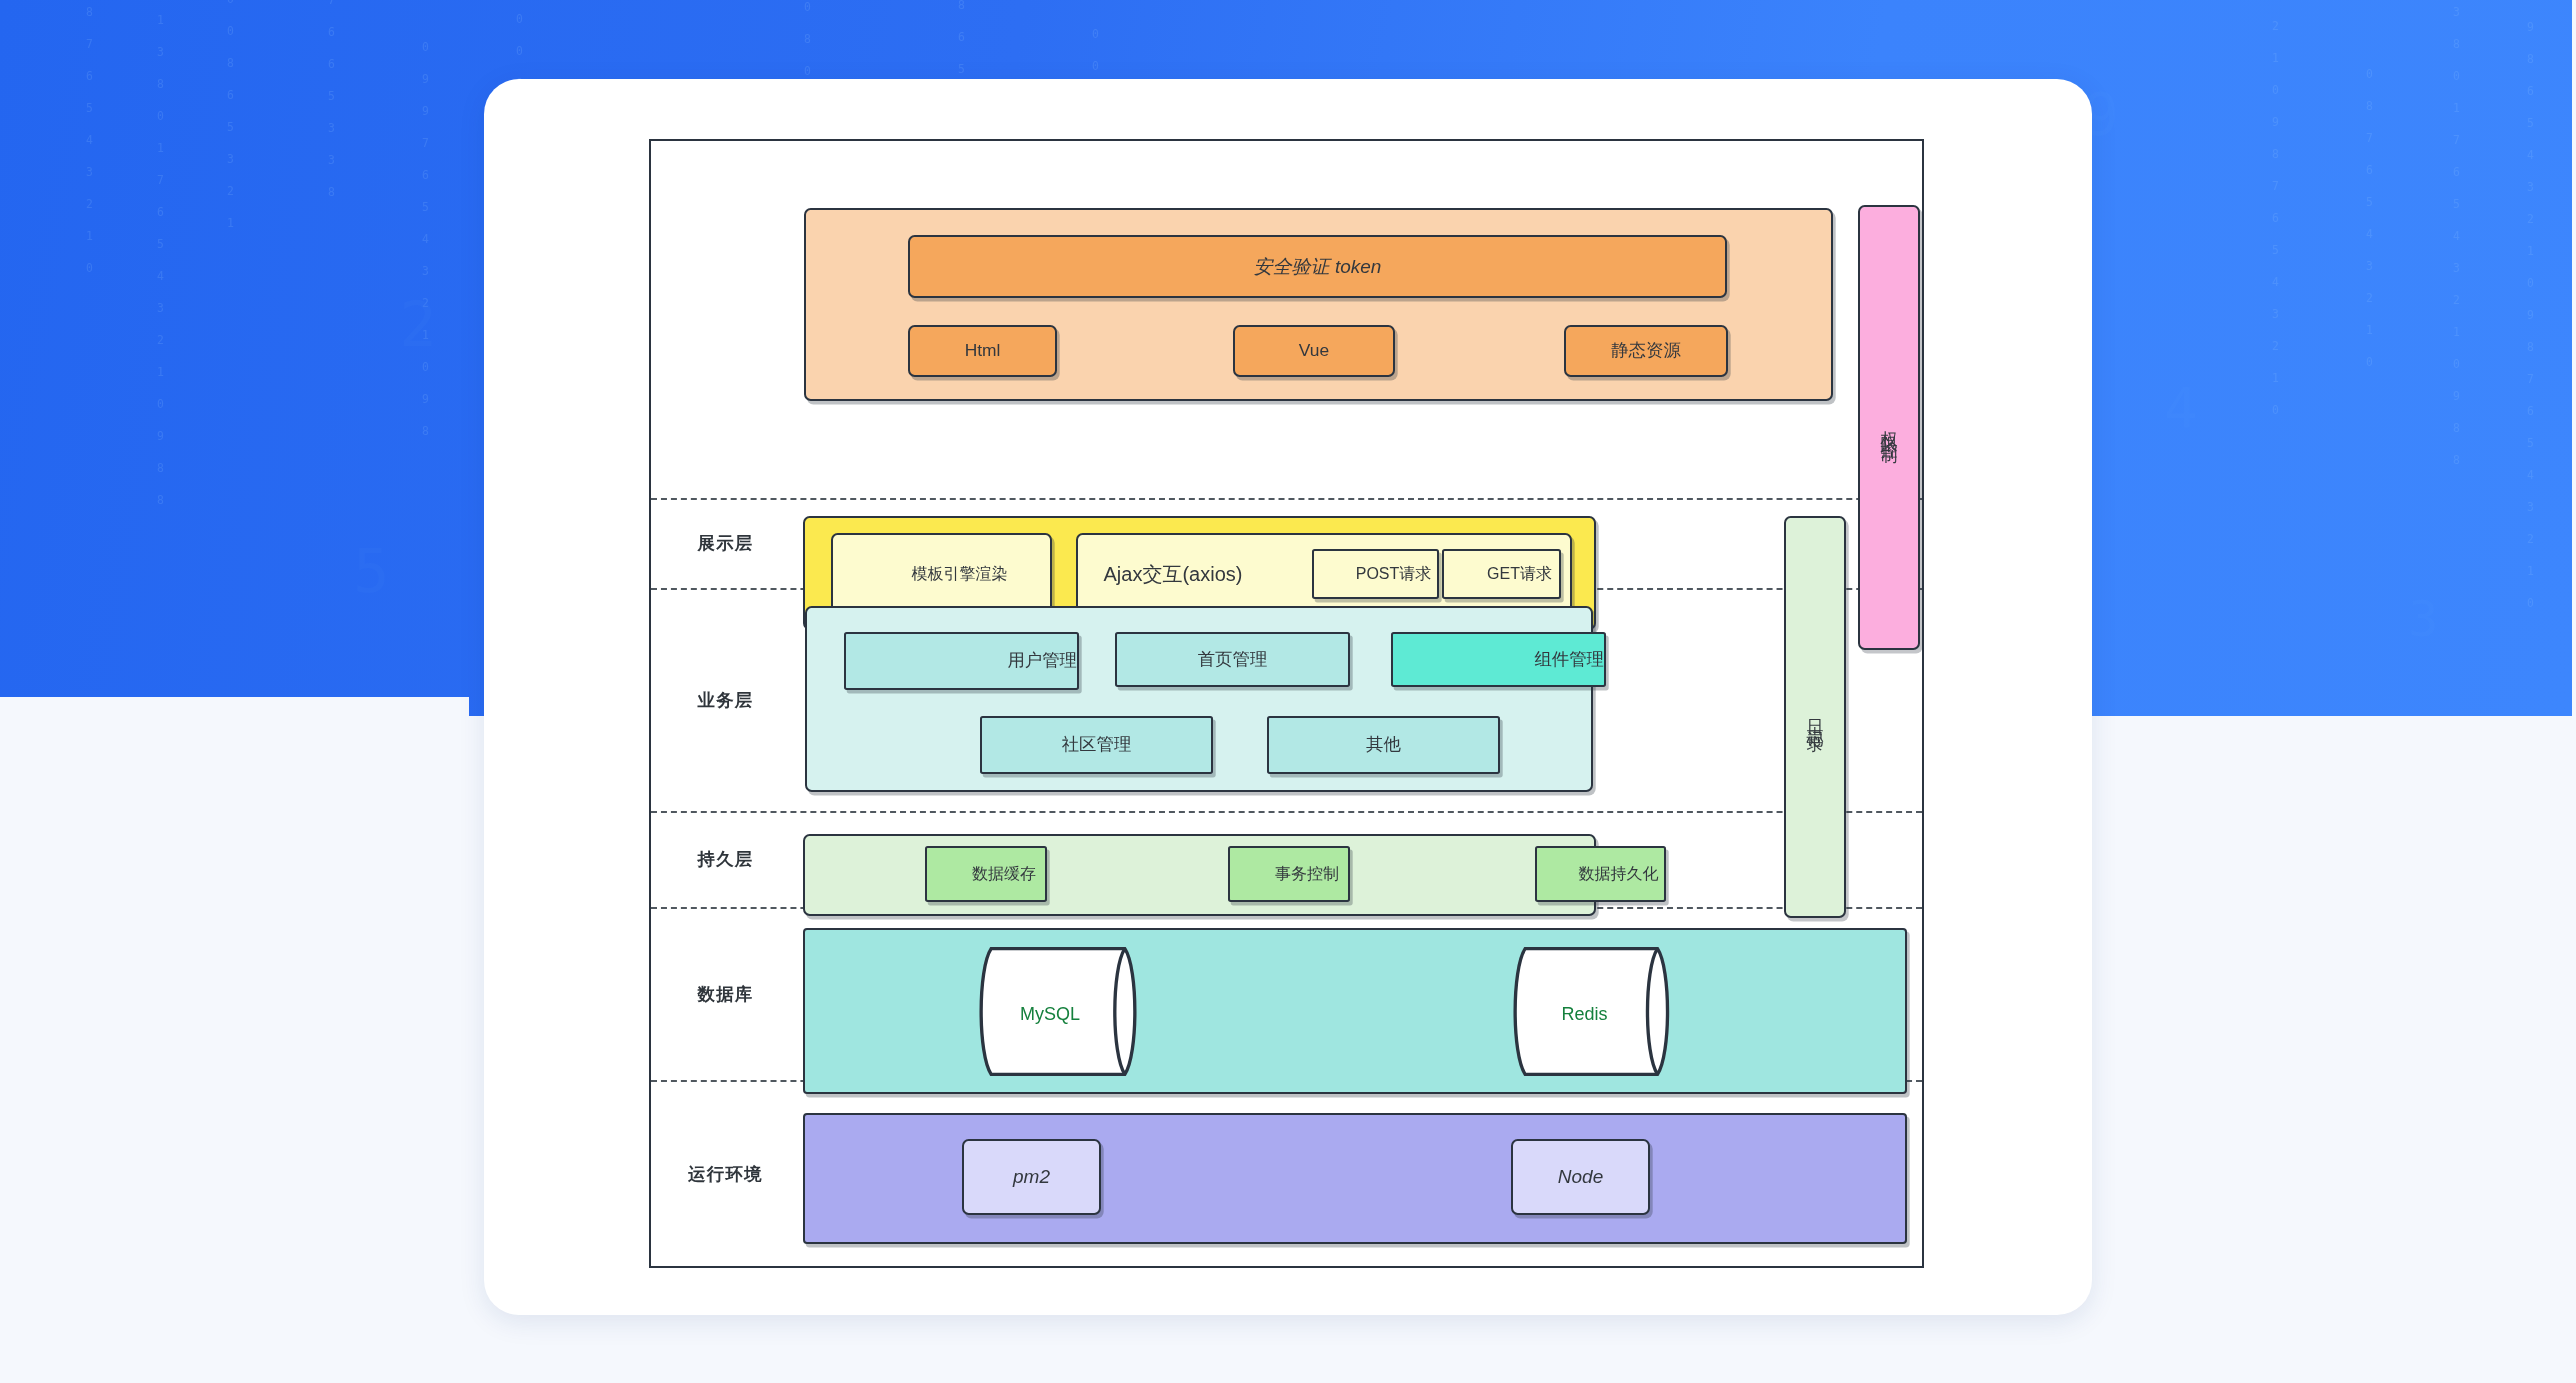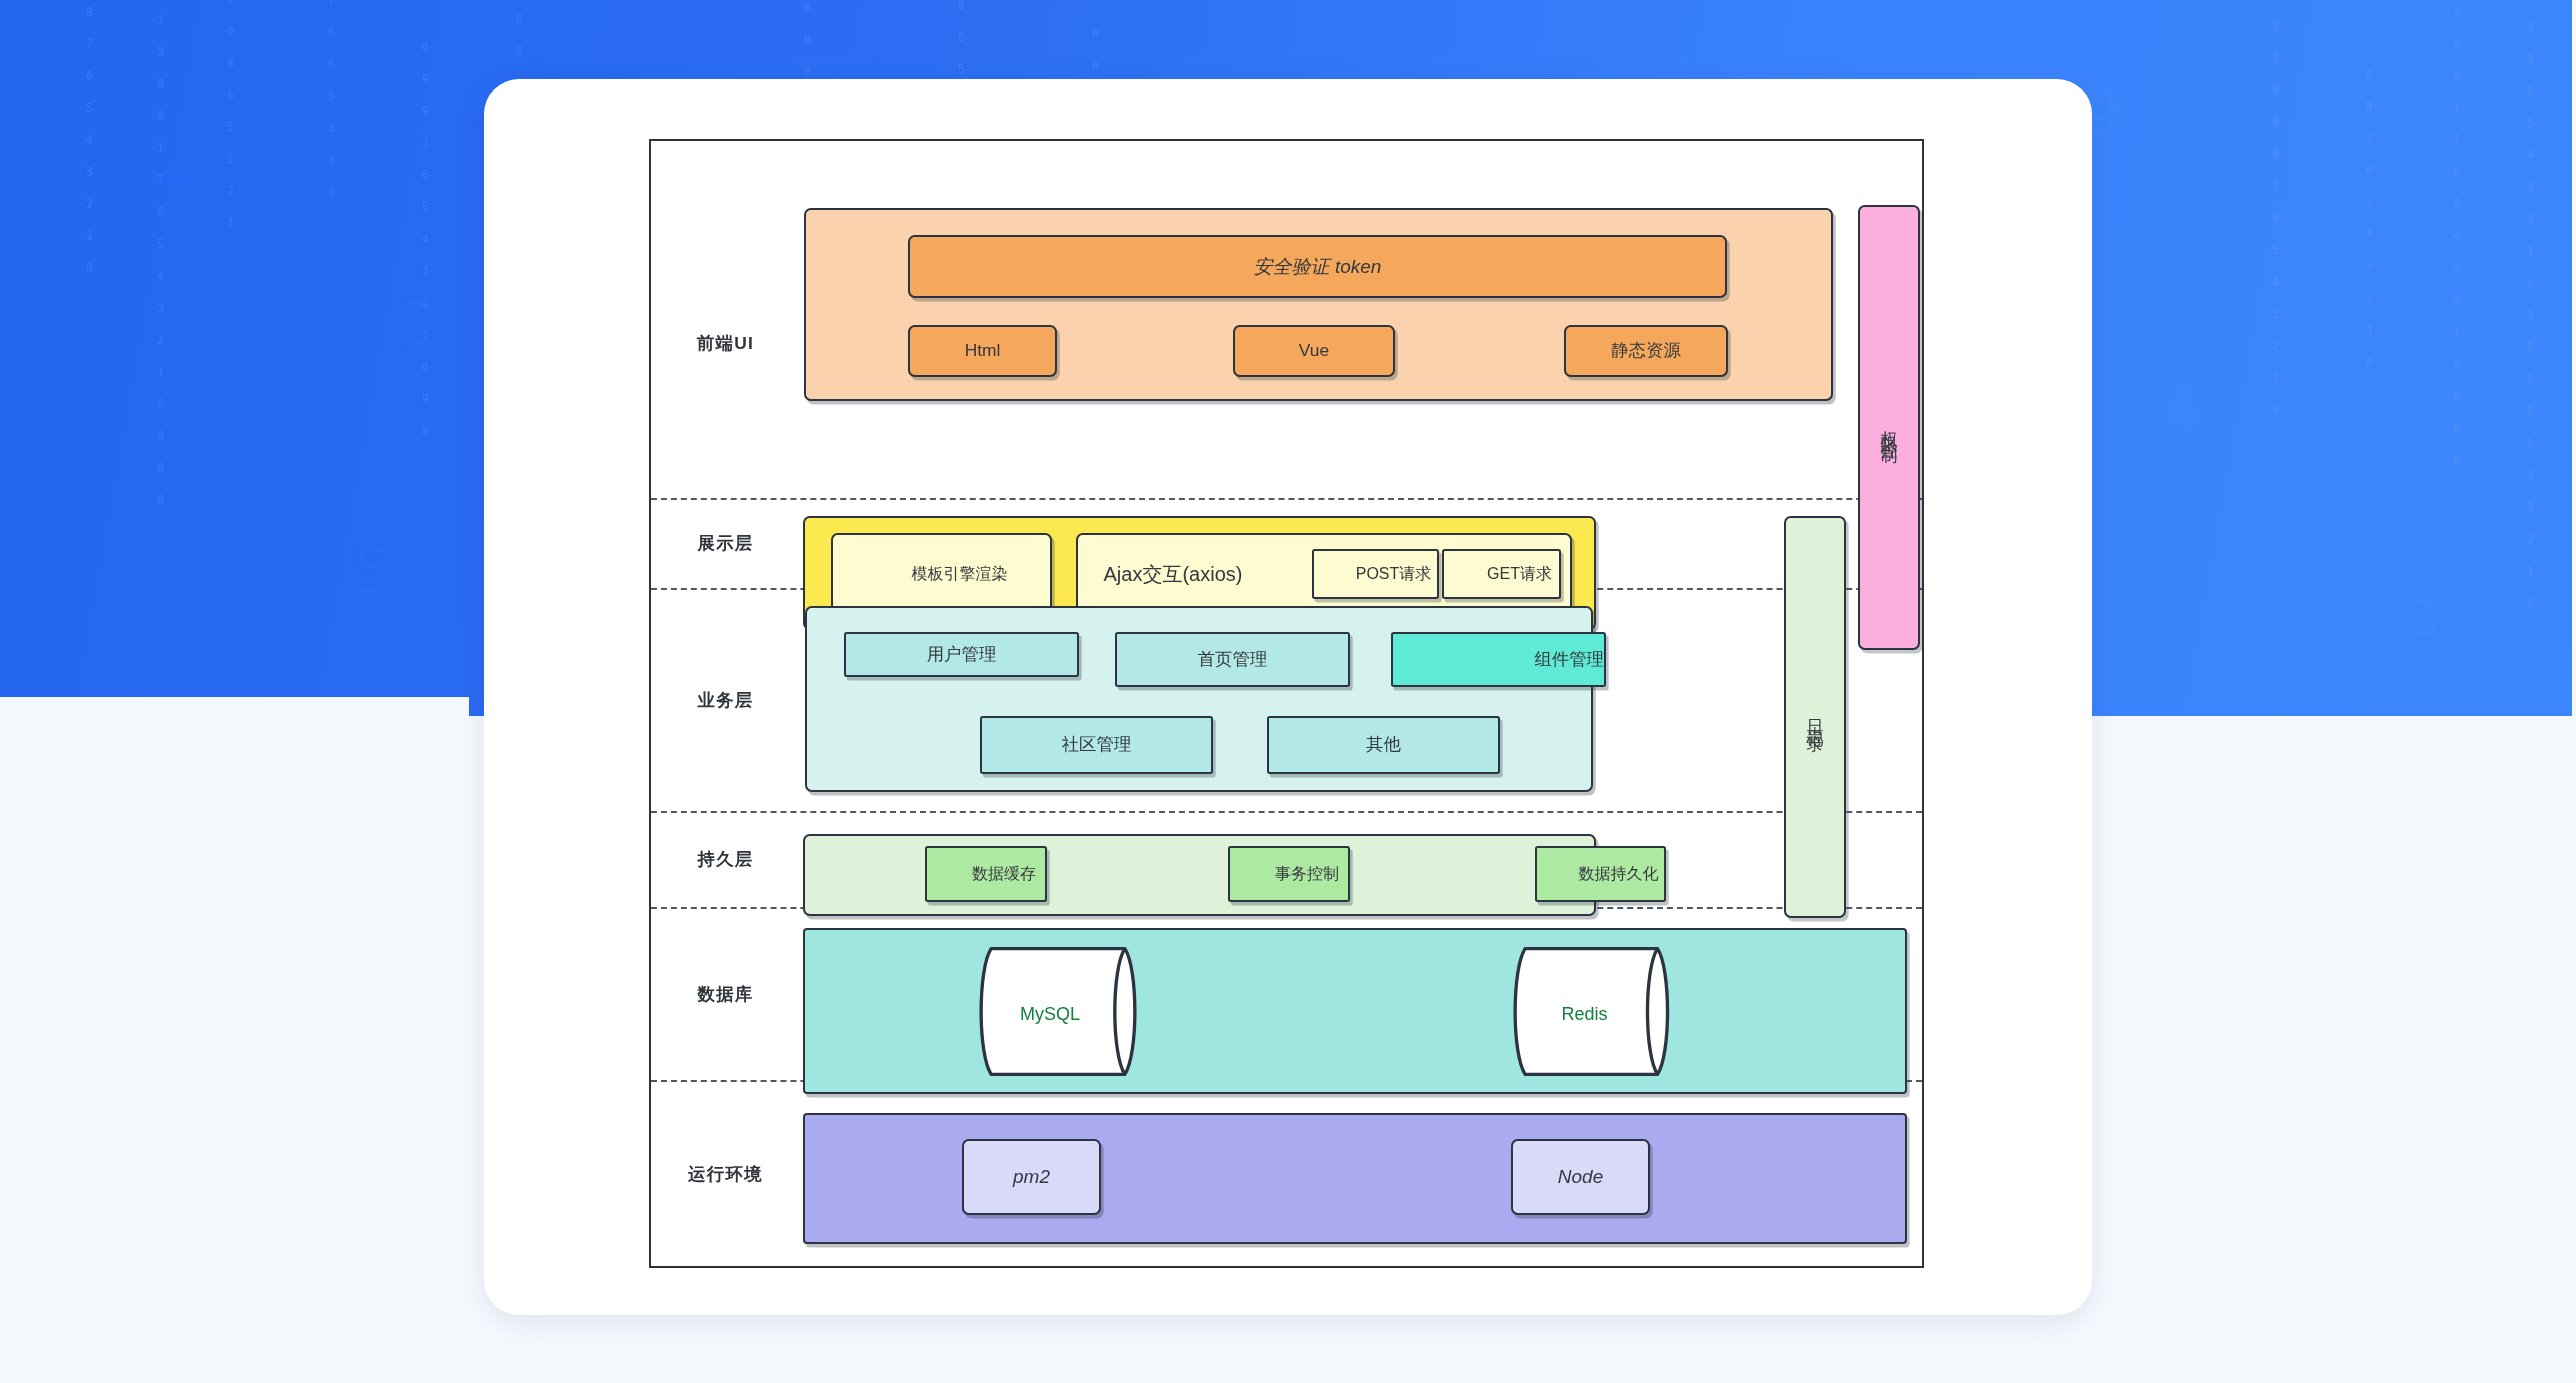--- a/index.html
+++ b/index.html
@@ -220,23 +220,20 @@
 
     <div id="diagram">
 
 
       <div class="row-divider" style="top:357px;"></div>
       <div class="row-divider" style="top:447px;"></div>
       <div class="row-divider" style="top:670px;"></div>
       <div class="row-divider" style="top:766px;"></div>
       <div class="row-divider" style="top:939px;"></div>
 
-      <div class="row-label" style="top:47px;  height:310px;">
-        <span>前端UI</span>
-      </div>
       <div class="row-label" style="top:357px; height:90px;">
         <span>展示层</span>
       </div>
       <div class="row-label" style="top:447px; height:224px;">
         <span>业务层</span>
       </div>
       <div class="row-label" style="top:670px; height:95px;">
         <span>持久层</span>
       </div>
       <div class="row-label" style="top:766px; height:173px;">
@@ -271,21 +268,21 @@
       </div>
       <div class="bx sq f-24" style="left:661px; top:408px; width:127px; height:50px; background:#fdfbcf;">
         <span>POST请求</span>
       </div>
       <div class="bx sq f-24" style="left:791px; top:408px; width:119px; height:50px; background:#fdfbcf;">
         <span>GET请求</span>
       </div>
 
       <div class="bx" style="left:154px; top:465px; width:788px; height:186px; background:#d6f2ef;"></div>
 
-      <div class="bx sq f-26" style="left:193px; top:491px; width:235px; height:45px; background:#b2e8e5;">
+      <div class="bx sq f-26" style="left:193px; top:491px; width:235px; height:58px; background:#b2e8e5;justify-content:flex-end;">
         <span>用户管理</span>
       </div>
       <div class="bx sq f-26" style="left:464px; top:491px; width:235px; height:55px; background:#b2e8e5;">
         <span>首页管理</span>
       </div>
       <div class="bx sq f-26" style="left:740px; top:491px; width:215px; height:55px; background:#5eead4;justify-content:flex-end;">
         <span>组件管理</span>
       </div>
       <div class="bx sq f-26" style="left:329px; top:575px; width:233px; height:58px; background:#b2e8e5;">
         <span>社区管理</span>

